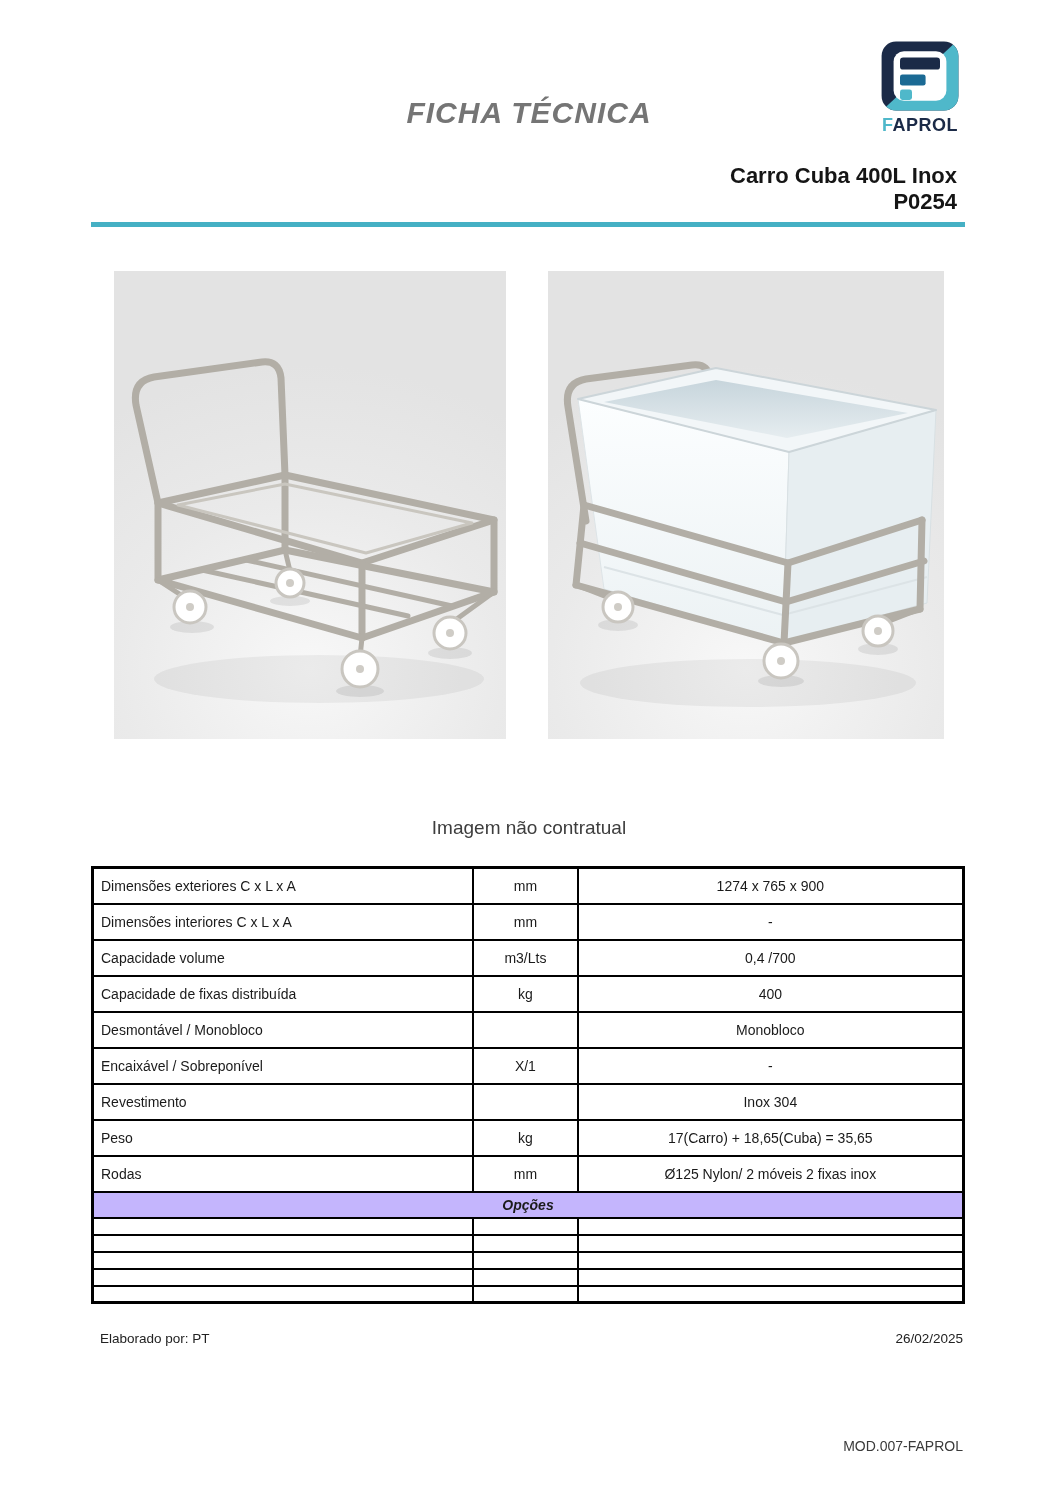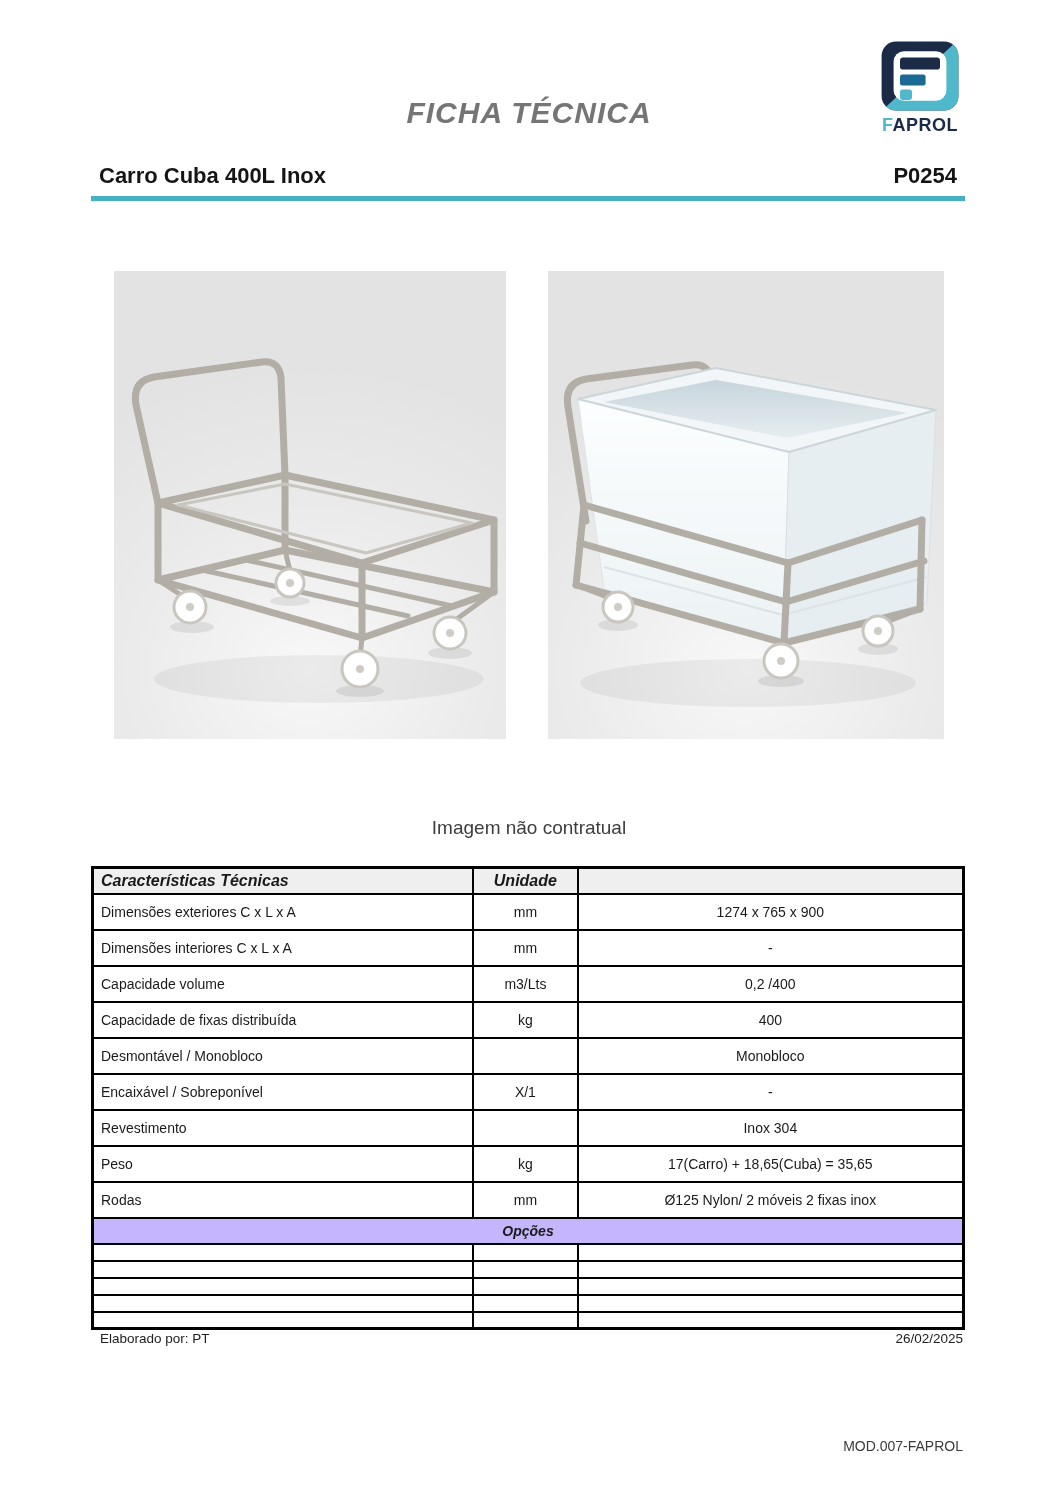--- a/index.html
+++ b/index.html
@@ -53,20 +53,21 @@
     left: 91px;
     width: 874px;
     display: flex;
     justify-content: space-between;
     align-items: flex-end;
     padding: 0 8px 7px 8px;
     border-bottom: 5px solid #45b0c4;
     font-size: 22px;
     font-weight: 700;
     color: #151515;
+    flex-direction: column;
   }
 
   
   .images-row {
     position: absolute;
     top: 271px;
     left: 114px;
     display: flex;
     gap: 42px;
   }
@@ -252,39 +253,34 @@
 
   <div class="caption">Imagem não contratual</div>
 
   <table class="spec-table">
     <colgroup>
         <col style="width:43.7%">
         <col style="width:12%">
         <col style="width:44.3%">
       </colgroup>
     <tbody>
-      <tr class="hdr-row">
-        <td>Características Técnicas</td>
-        <td class="c">Unidade</td>
-        <td></td>
-      </tr>
       <tr>
         <td>Dimensões exteriores C x L x A</td>
         <td class="c">mm</td>
         <td class="c">1274 x 765 x 900</td>
       </tr>
       <tr>
         <td>Dimensões interiores C x L x A</td>
         <td class="c">mm</td>
         <td class="c">-</td>
       </tr>
       <tr>
         <td>Capacidade volume</td>
         <td class="c">m3/Lts</td>
-        <td class="c">0,2 /400</td>
+        <td class="c">0,4 /700</td>
       </tr>
       <tr>
         <td>Capacidade de fixas distribuída</td>
         <td class="c">kg</td>
         <td class="c">400</td>
       </tr>
       <tr>
         <td>Desmontável / Monobloco</td>
         <td class="c"></td>
         <td class="c">Monobloco</td>

